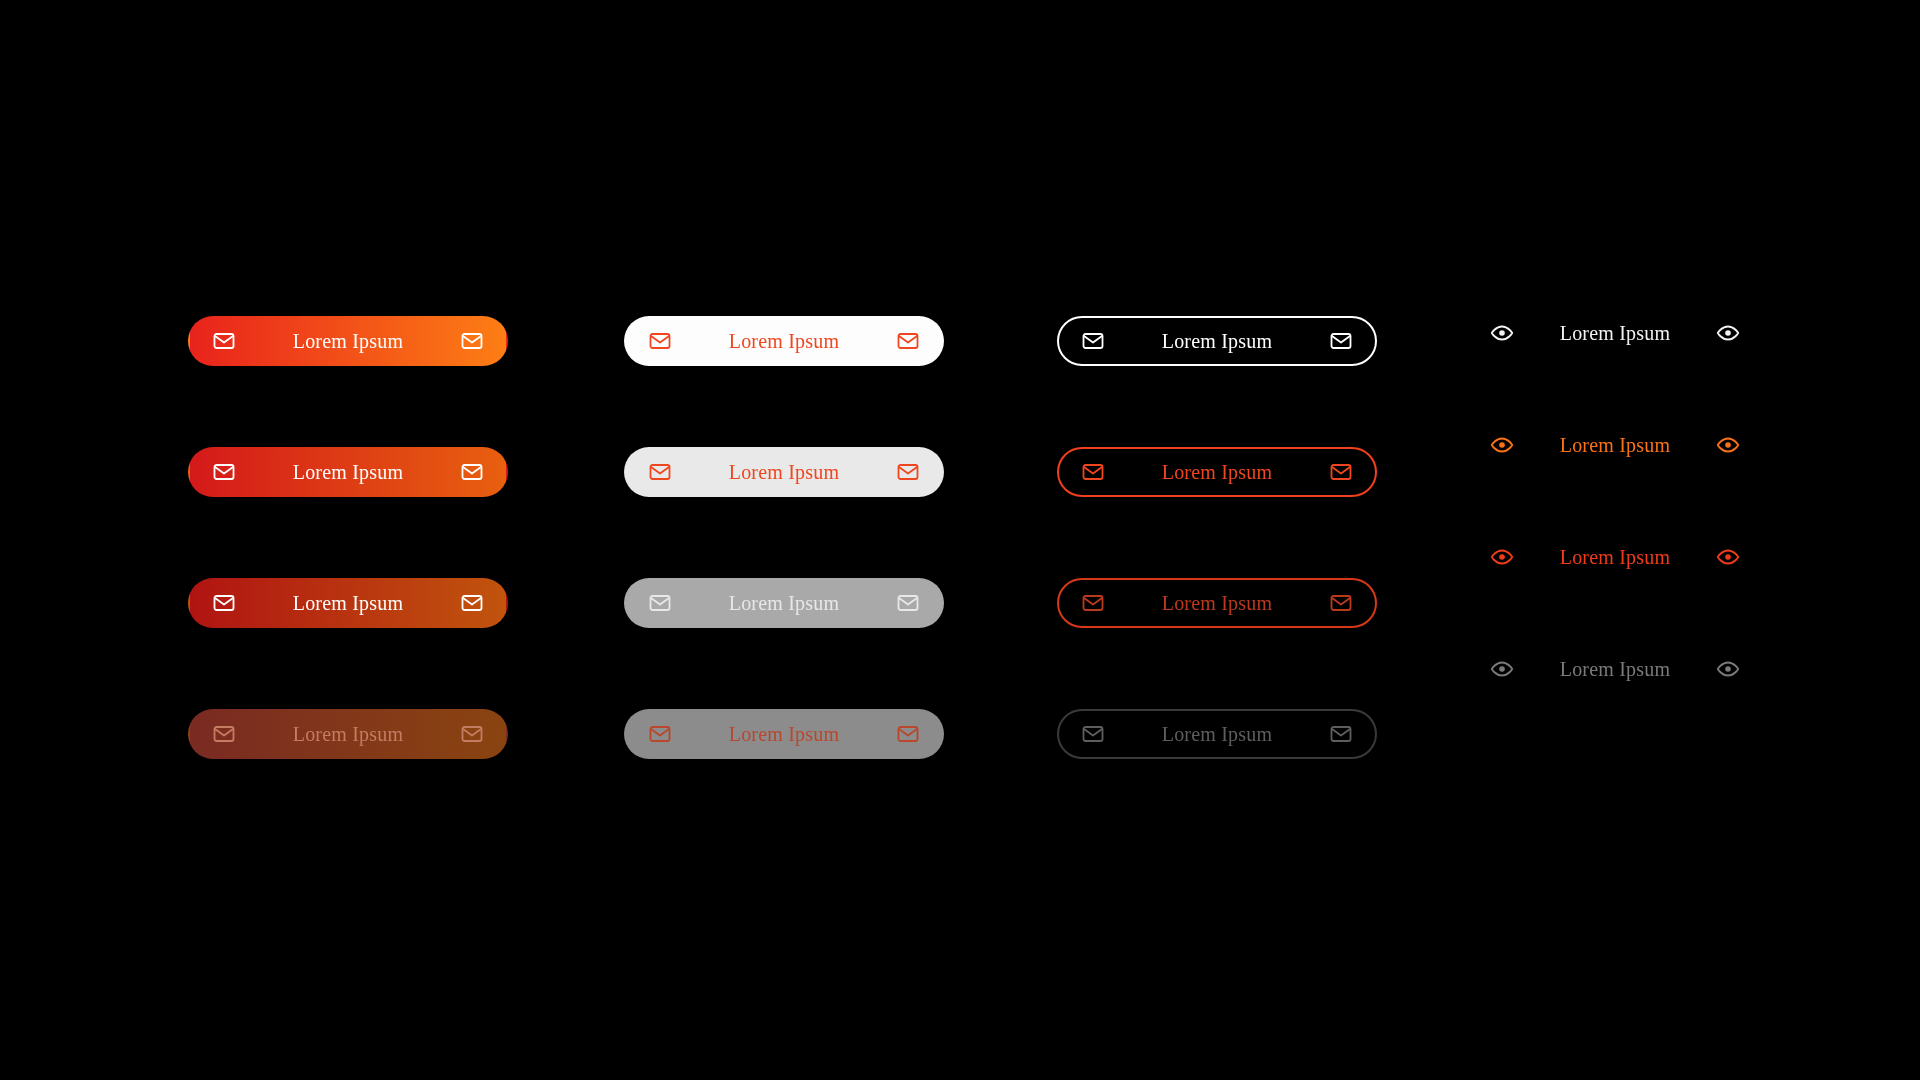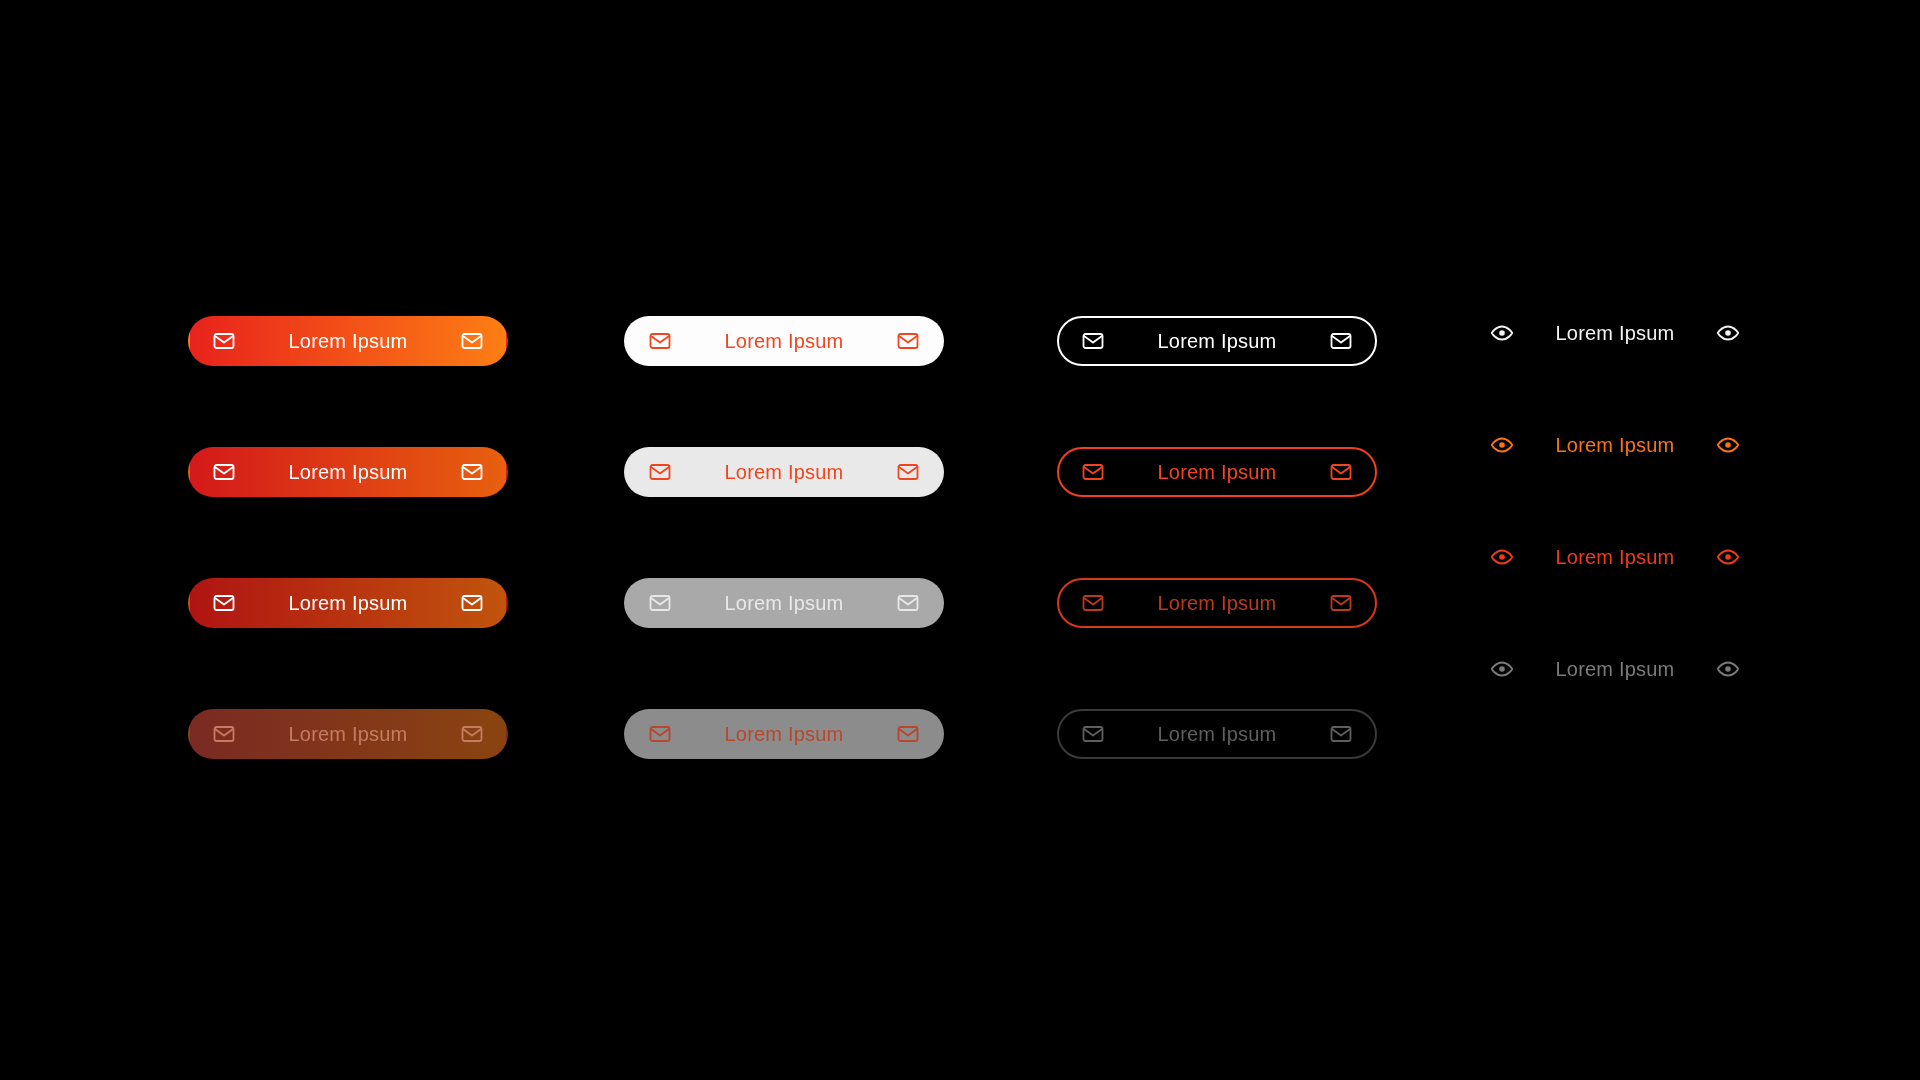--- a/index.html
+++ b/index.html
@@ -33,20 +33,21 @@
     align-items: center;
     gap: 14px;
     border-radius: 999px;
     box-sizing: border-box;
     padding: 0 22px;
     height: 50px;
     font-size: 20px;
     letter-spacing: 0.2px;
     white-space: nowrap;
     border: 2px solid transparent;
+    font-family: Liberation Serif, serif;
   }
 
   .btn .label {
     flex: 1;
     text-align: center;
     padding: 0 4px;
   }
 
   .btn svg {
     display: block;

